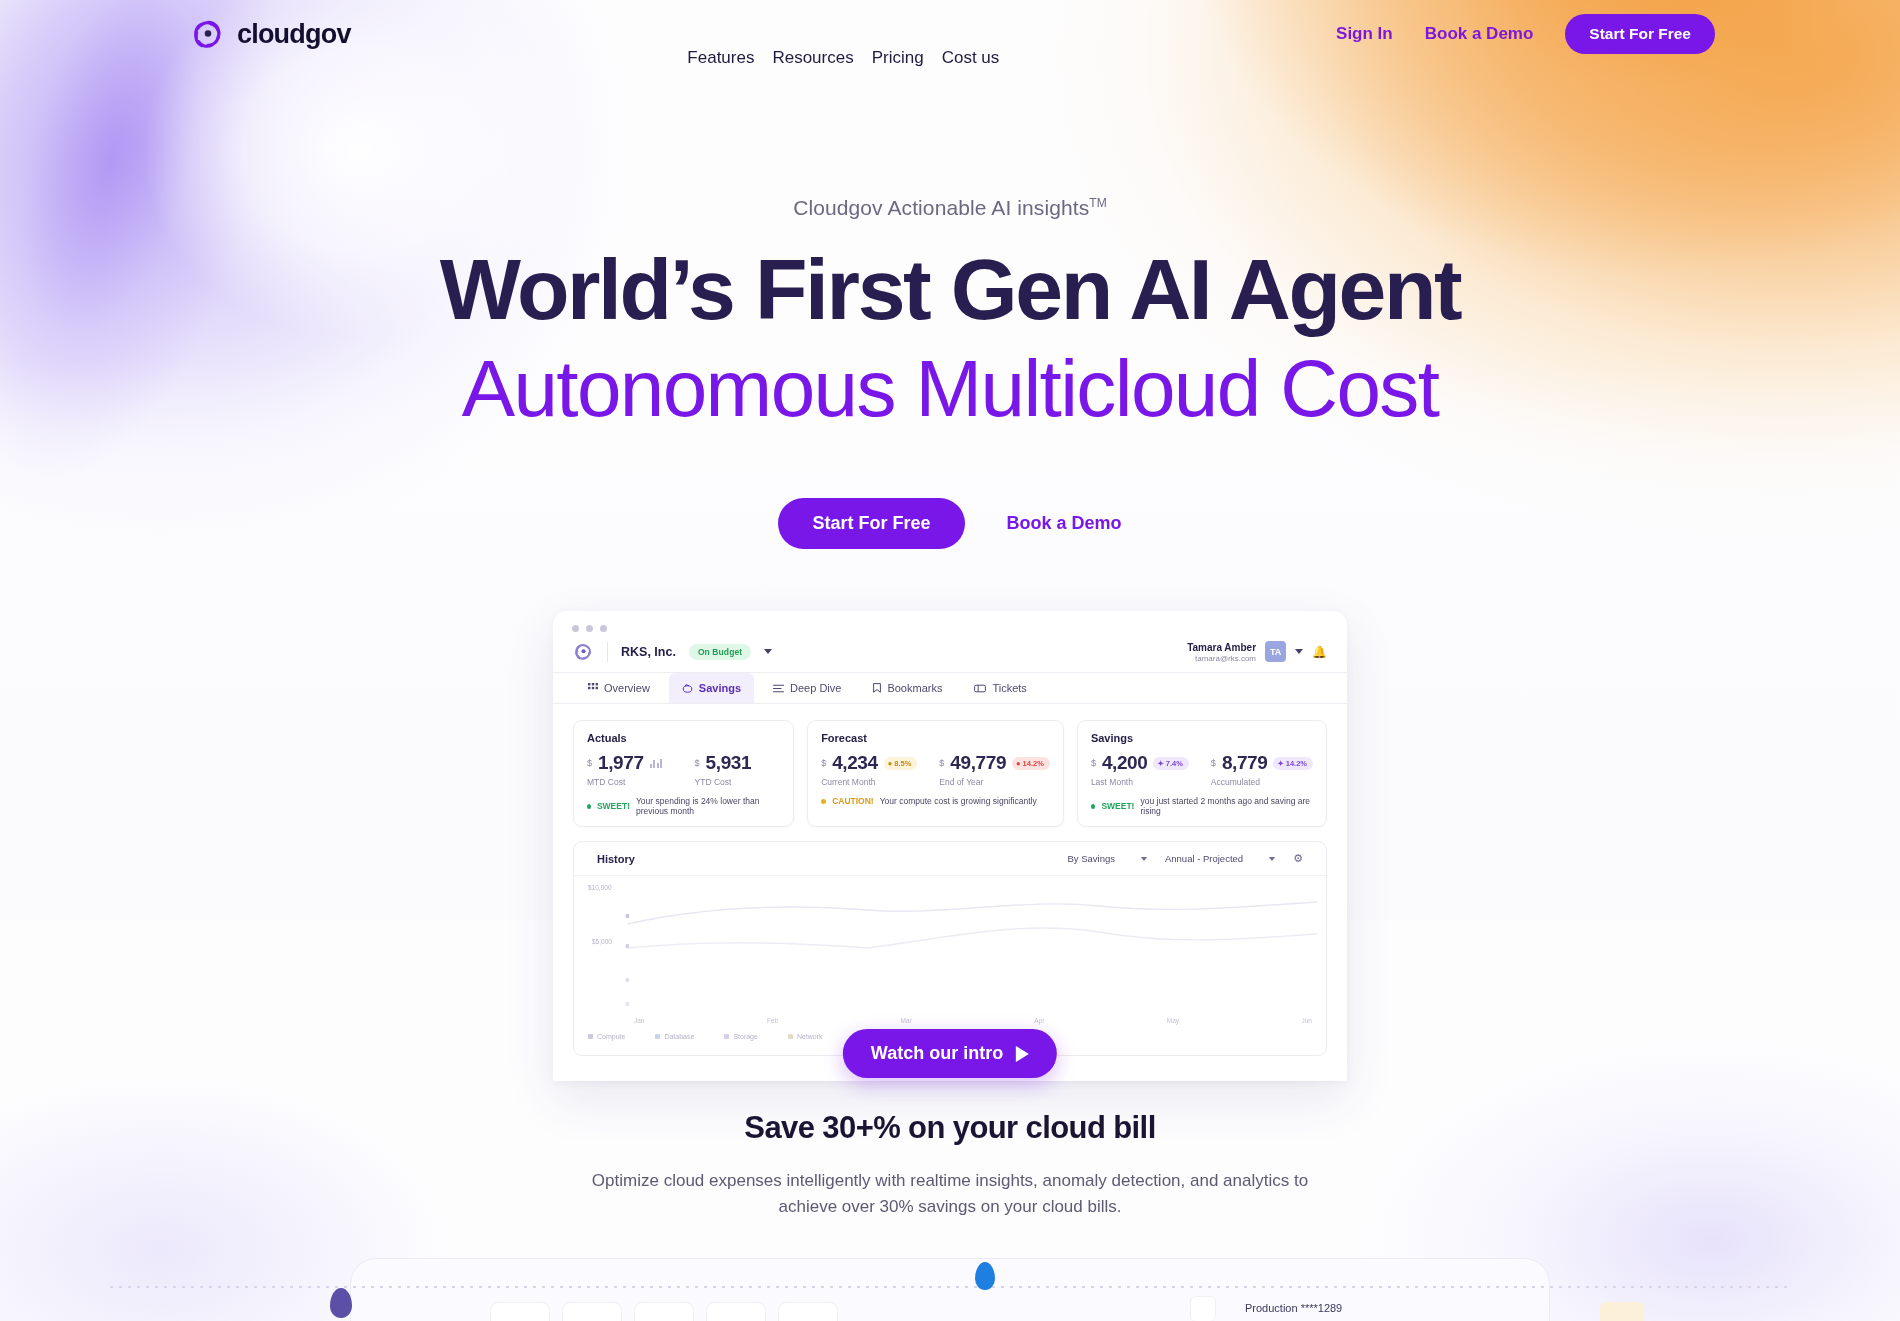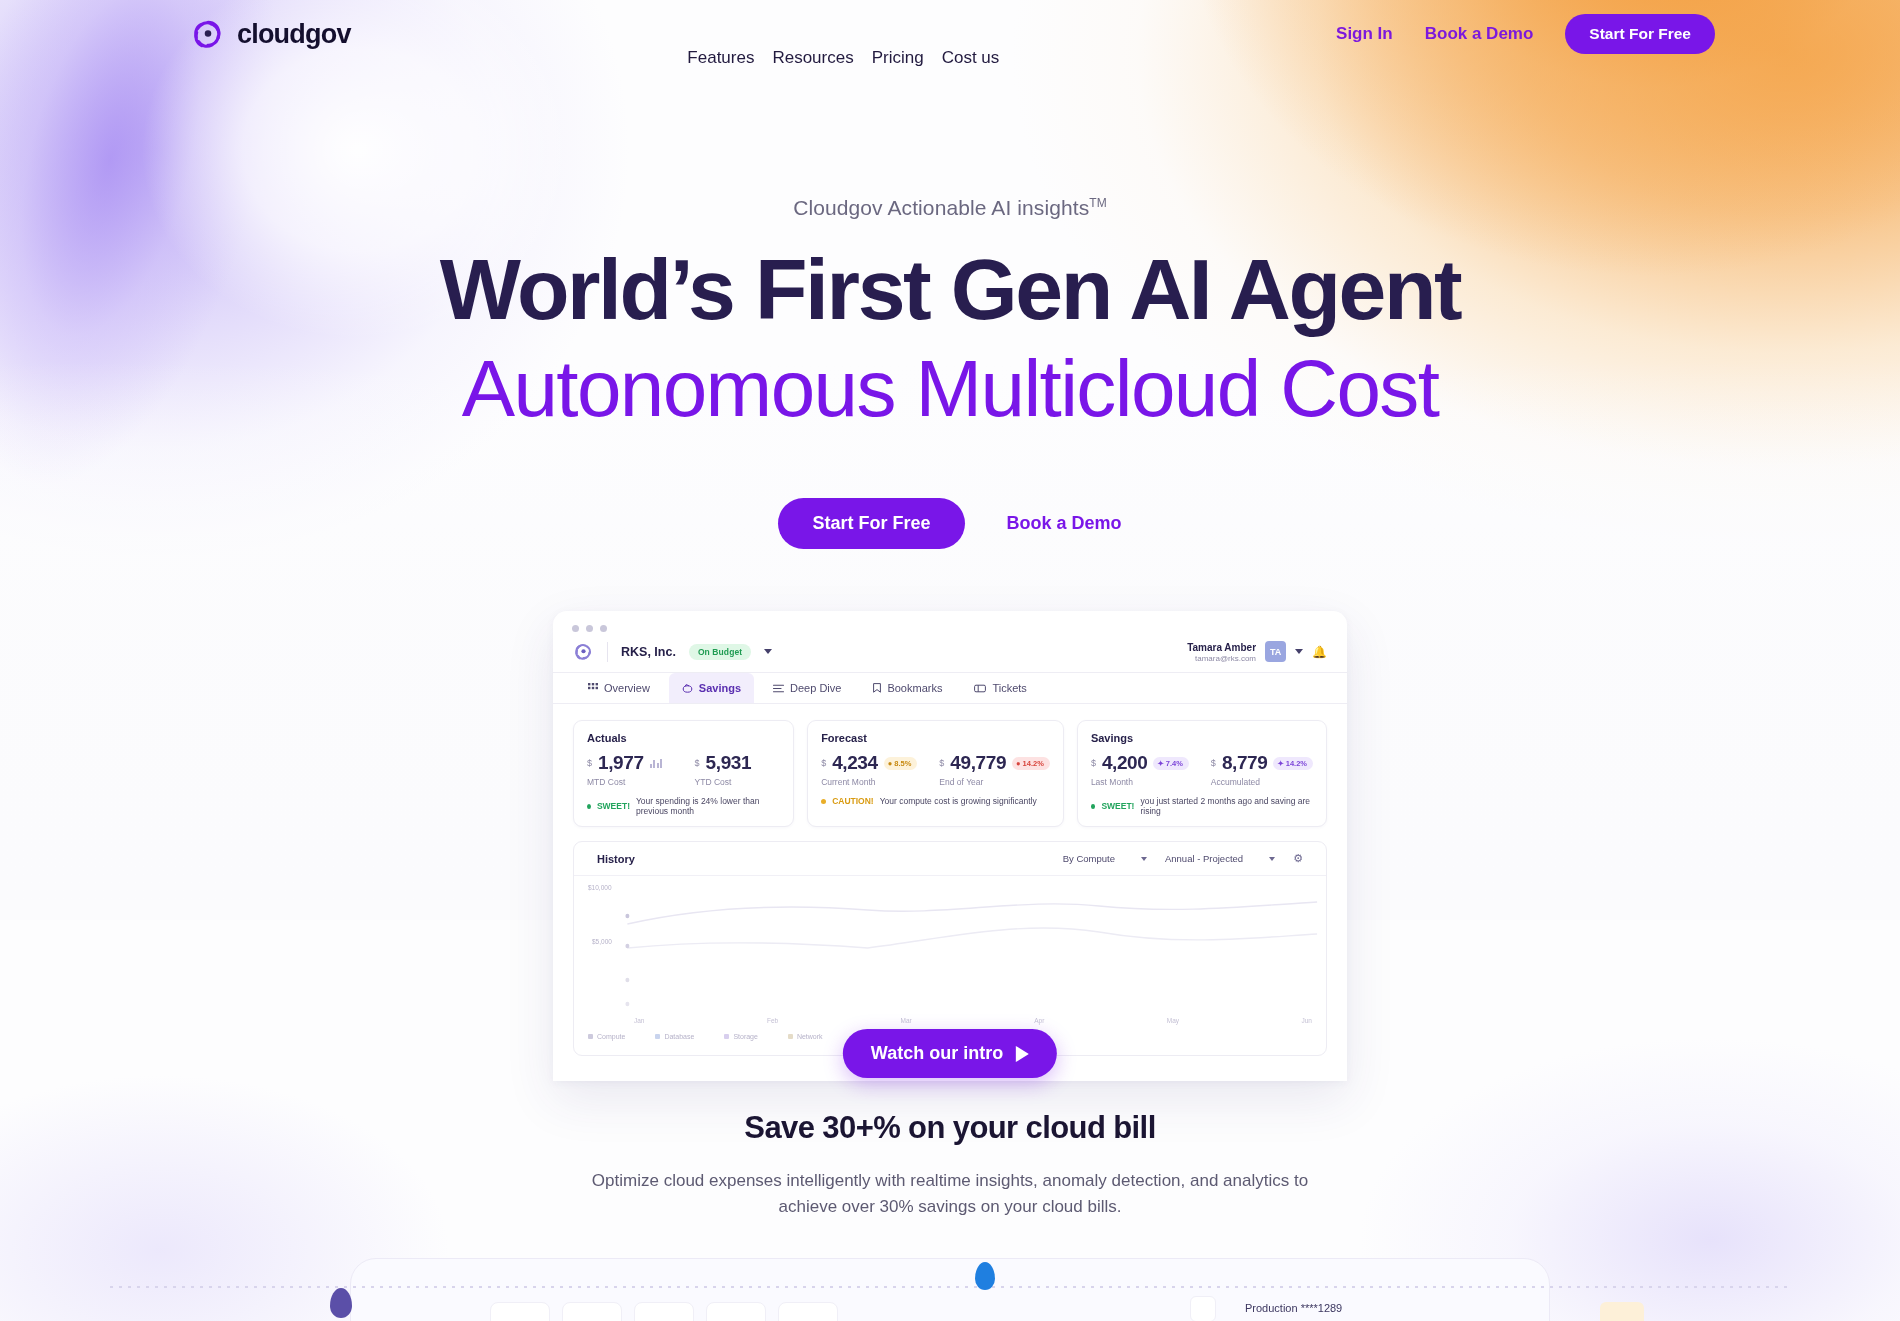--- a/index.html
+++ b/index.html
@@ -442,21 +442,21 @@
         </div>
       </div>
 
     </div>
 
     <div class="history">
       <div class="hist-head">
         <span class="hist-title">History</span>
         <div class="hist-ctrls">
           <span class="sel">
-            <span>By Compute</span>
+            <span>By Savings</span>
             <span class="cr"></span>
           </span>
           <span class="sel">
             <span>Annual - Projected</span>
             <span class="cr"></span>
           </span>
           <span class="gear">⚙</span>
         </div>
       </div>
       <div class="chart-area">

